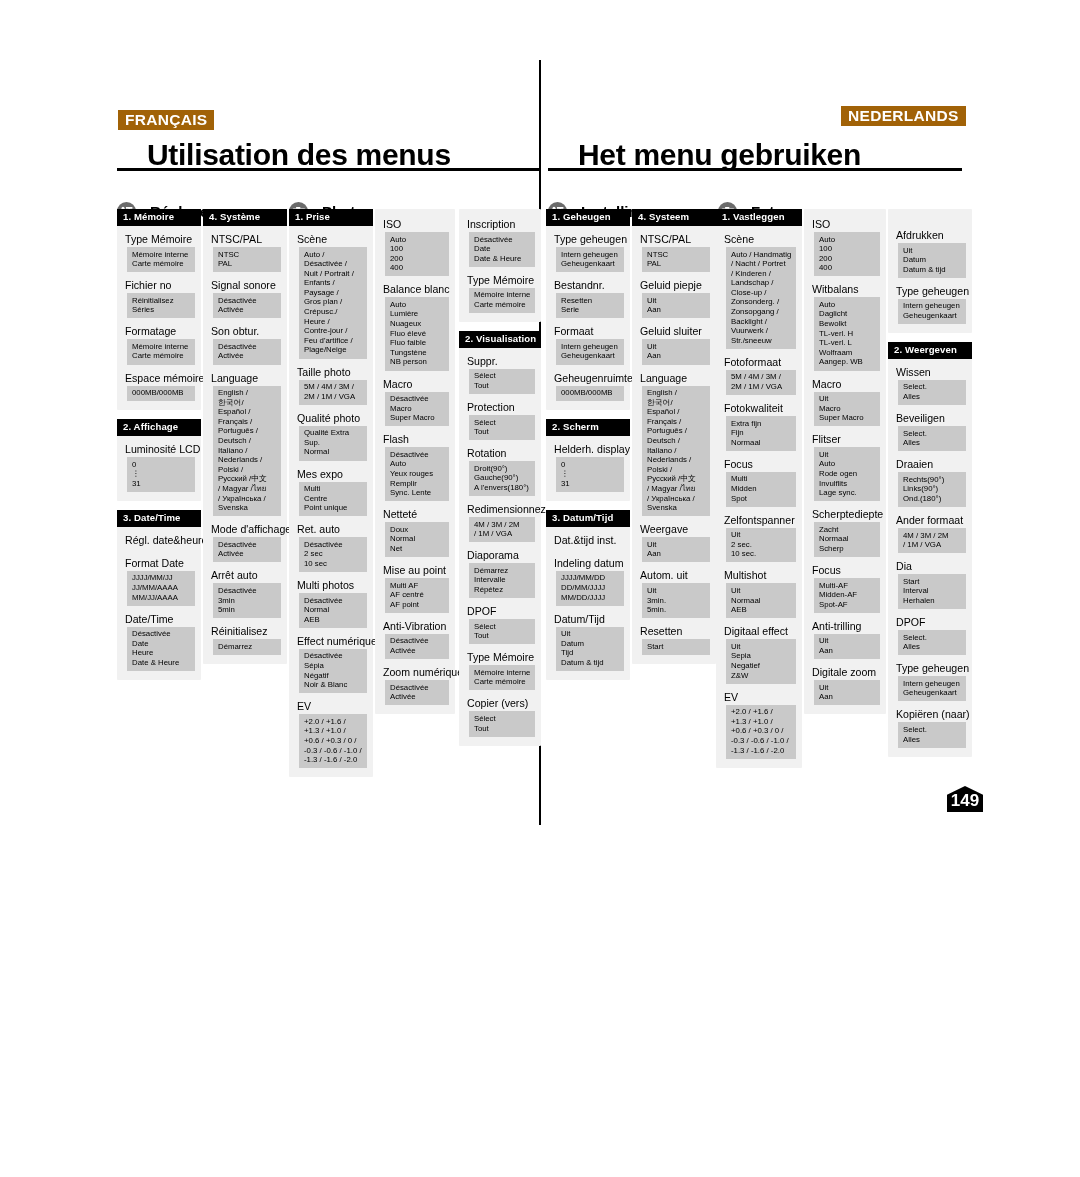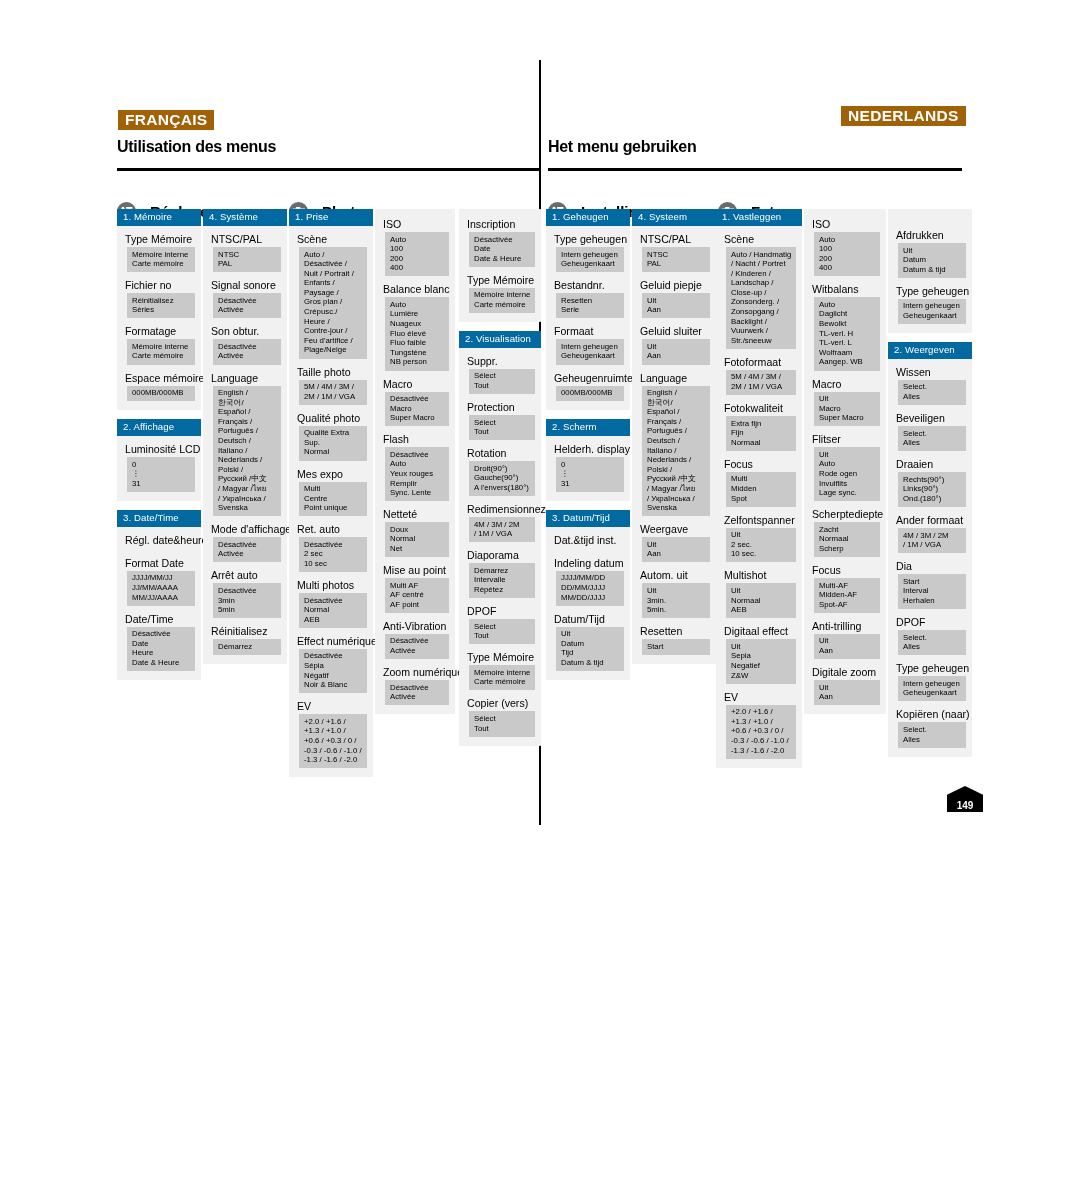--- a/index.html
+++ b/index.html
@@ -38,23 +38,24 @@
     font-size: 15.5px;
     letter-spacing: .3px;
     padding: 2px 7px 3px 7px;
     line-height: 15px;
   }
   .lang-fr { left: 118px; top: 110px; }
   .lang-nl { left: 841px; top: 106px; }
 
   .page-title {
     position: absolute;
-    font-size: 16px;
+    font-size: 30px;
     font-weight: bold;
     letter-spacing: -.3px;
+    margin-left: 30px;
   }
   .title-fr { left: 117px; top: 138px; }
   .title-nl { left: 548px; top: 138px; }
 
   .title-rule {
     position: absolute;
     height: 2.5px;
     background: #000;
   }
   .rule-fr { left: 117px; top: 168px; width: 422px; }
@@ -85,24 +86,24 @@
   
   .col { position: absolute; top: 209px; width: 84px; }
 
   .group {
     background: #f1f1f1;
     padding: 0 0 9px 0;
     margin-bottom: 9px;
     border-radius: 1px;
   }
   .group-head {
-    background: #0369a1;
+    background: #000000;
     color: #fff;
     font-size: 9.6px;
-    font-weight: normal;
+    font-weight: bold;
     padding: 3px 0 4px 6px;
     line-height: 10px;
     letter-spacing: .1px;
   }
   .item { padding: 0 4px; }
   .item-label {
     font-size: 10.6px;
     padding: 7px 0 2px 4px;
     line-height: 12px;
     white-space: nowrap;
@@ -119,21 +120,21 @@
   .noopts { margin-bottom: 2px; }
 
   
   .pagenum {
     position: absolute;
     left: 947px;
     top: 786px;
     width: 36px;
     height: 26px;
     color: #fff;
-    font-size: 10px;
+    font-size: 17px;
     font-weight: bold;
     display: flex;
     align-items: flex-end;
     justify-content: center;
     padding-bottom: 1px;
     box-sizing: border-box;
   }
   .pagenum .shape {
     position: absolute;
     left: 0; top: 0;

